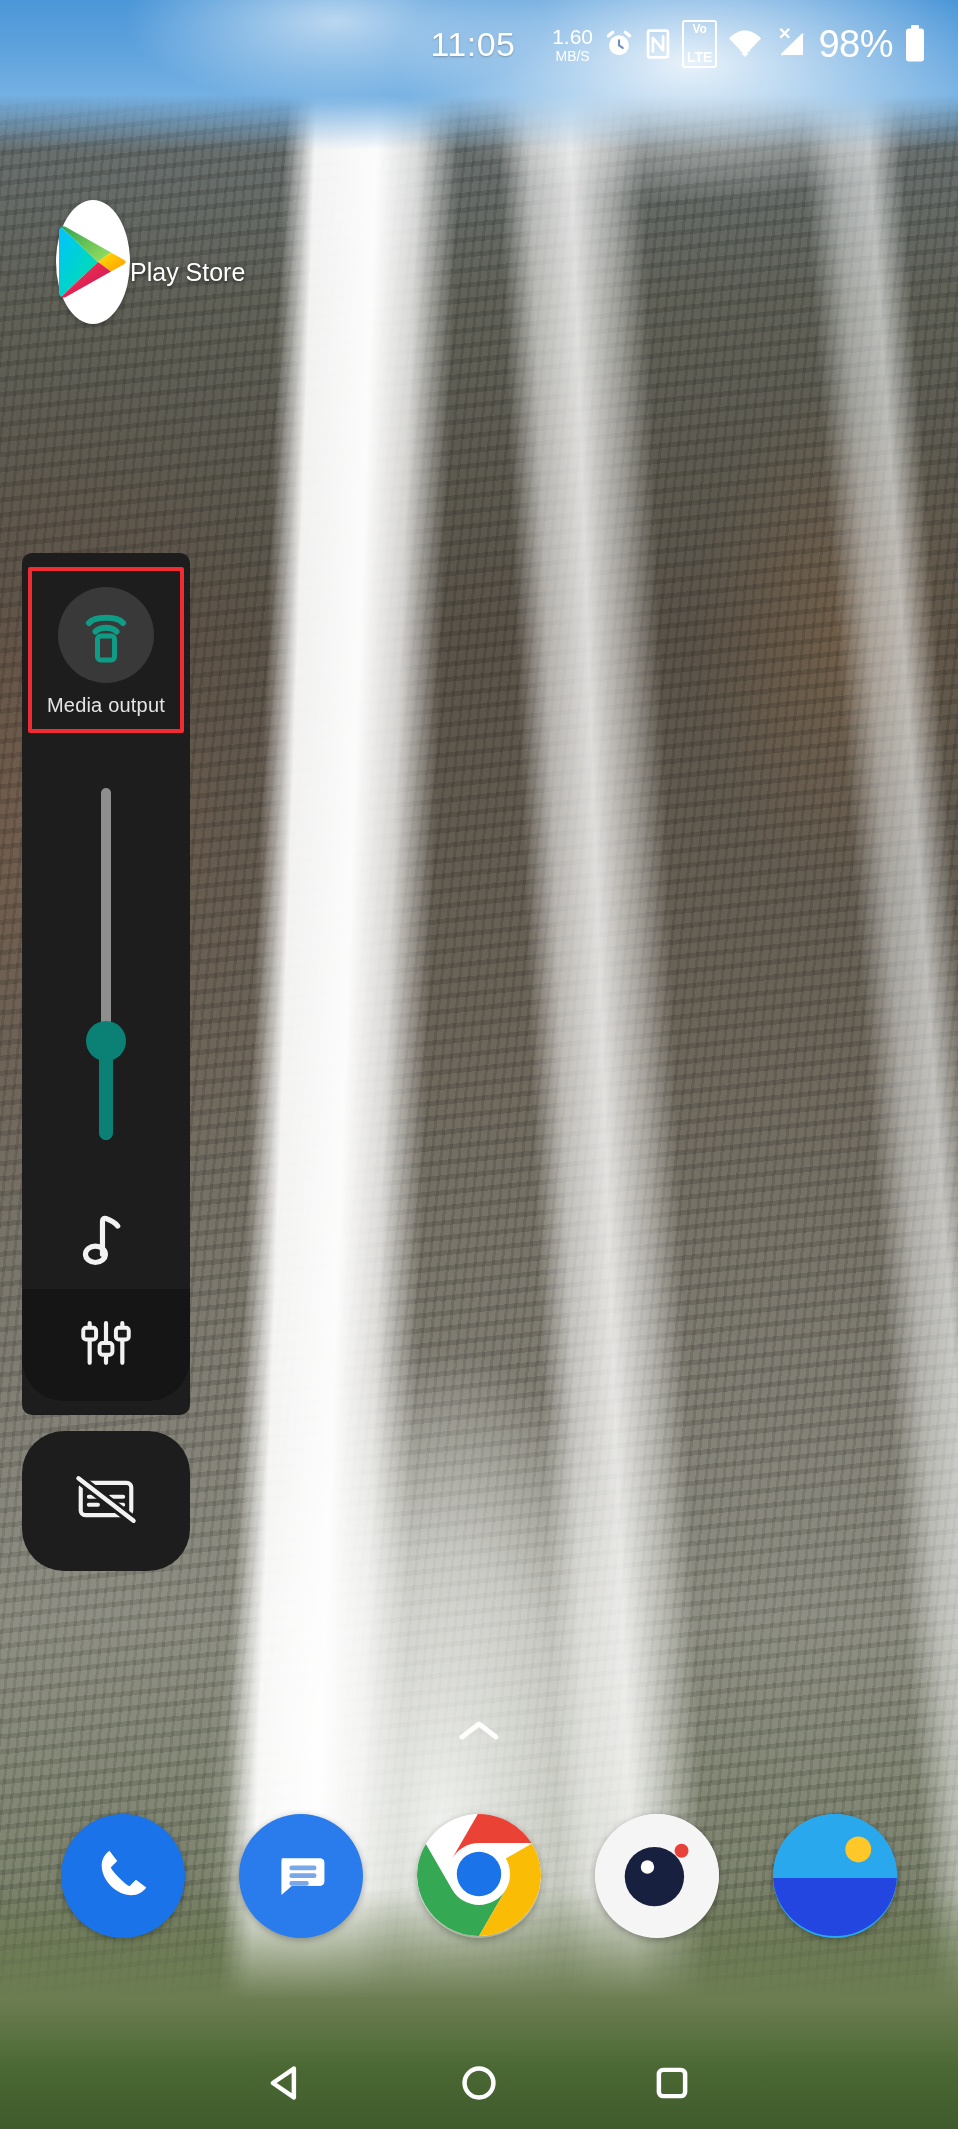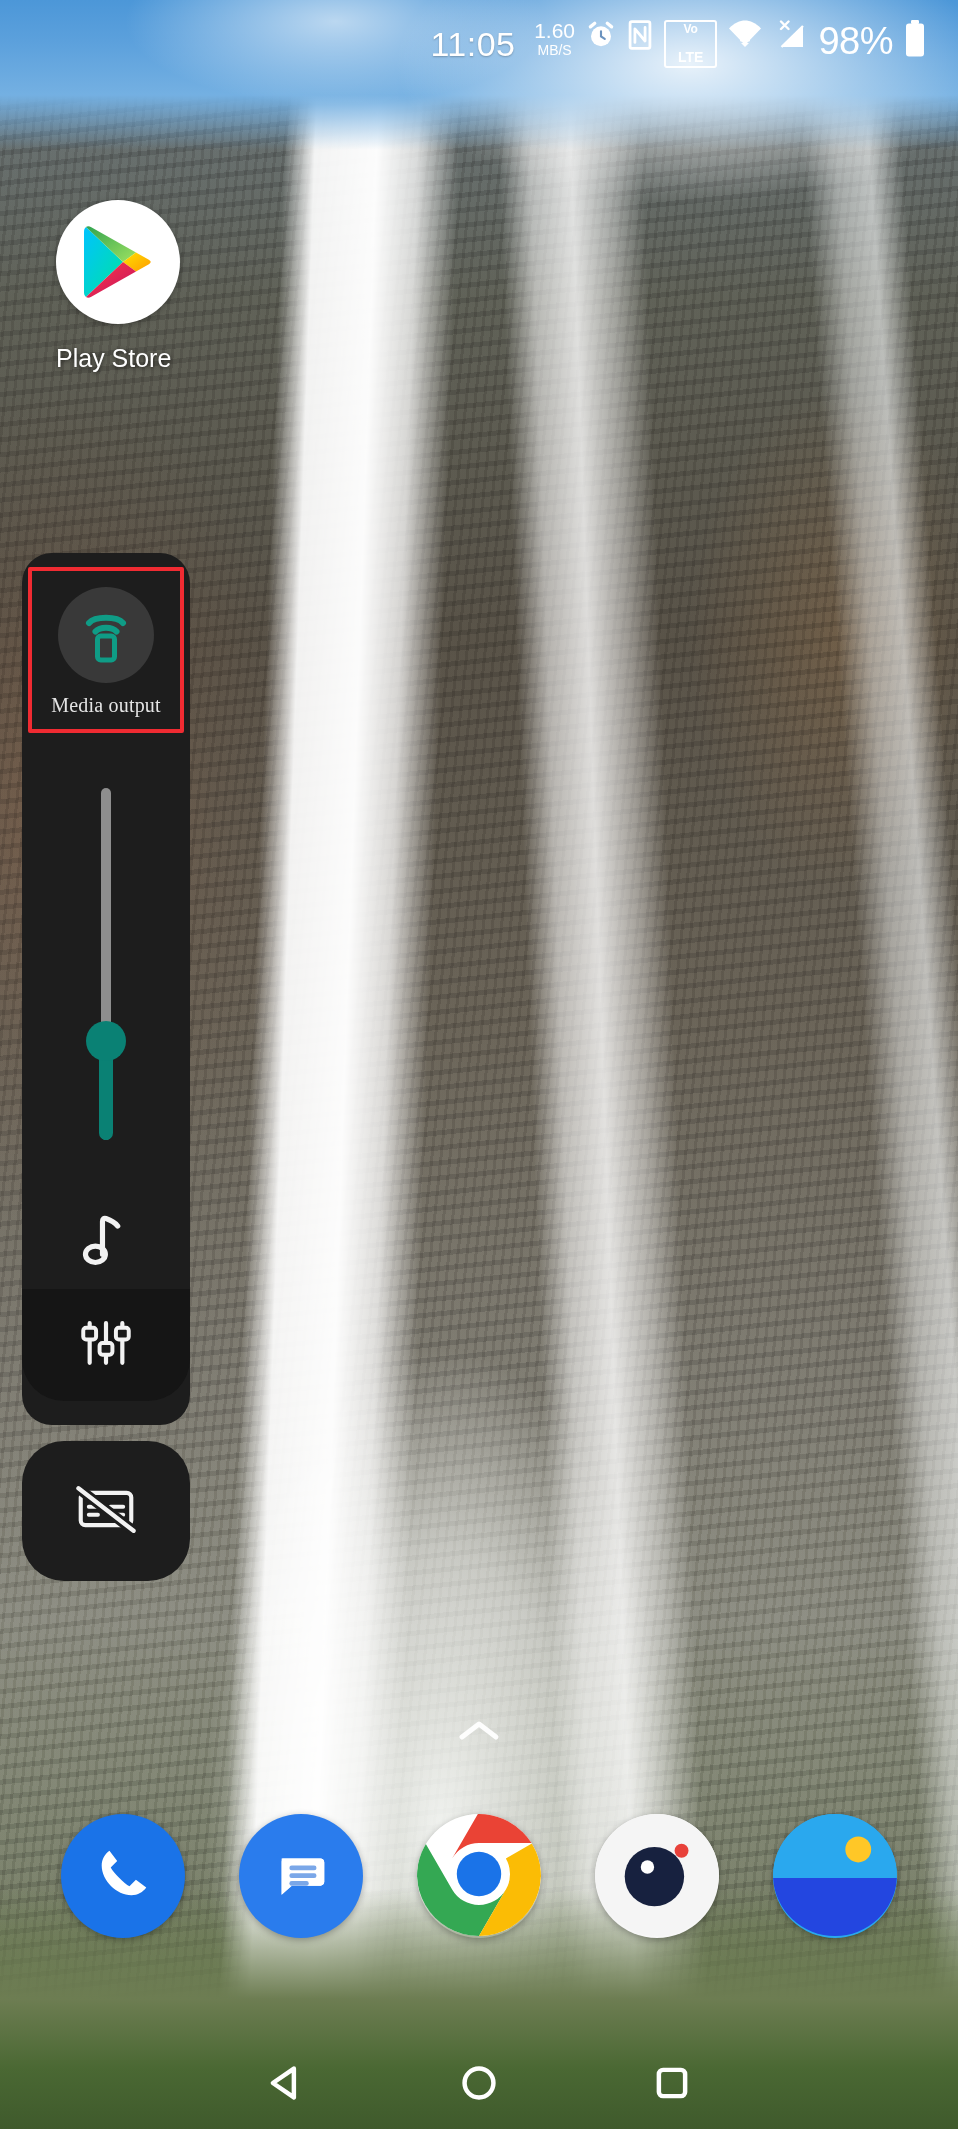--- a/index.html
+++ b/index.html
@@ -87,50 +87,50 @@
   .status-time {
     position: absolute; left: 50%; top: 44px;
     transform: translate(-50%,-50%);
     font-size: 34px; font-weight: 400;
     letter-spacing: 0.5px;
     text-shadow: 0 1px 2px rgba(0,0,0,0.25);
   }
   .status-right {
     position: absolute; right: 20px; top: 44px;
     transform: translateY(-50%);
-    display: flex; align-items: flex-start; gap: 11px;
+    display: flex; align-items: center; gap: 11px;
   }
   .netspeed {
     display: flex; flex-direction: column;
     align-items: center; line-height: 1;
   }
   .netspeed .v { font-size: 21px; font-weight: 500; }
   .netspeed .u { font-size: 14px; font-weight: 500; margin-top: 2px; }
 
   .sicon { display: flex; align-items: center; }
   .sicon svg { display: block; }
 
   .volte-box {
     border: 2.5px solid #fff;
     border-radius: 3px;
-    padding: 1px 12px 2px;
+    padding: 1px 3px 2px;
     display: flex; flex-direction: column;
     align-items: center; line-height: 1;
   }
   .volte-box .t { font-size: 12px; font-weight: 700; }
   .volte-box .b { font-size: 14px; font-weight: 700; margin-top: 15px; }
 
   .batt-pct { font-size: 38px; font-weight: 400; letter-spacing: -0.5px; }
 
   
   .app-shortcut {
     position: absolute;
     left: 56px; top: 200px;
     width: 170px;
-    display: flex; flex-direction: column; 
+    display: flex; align-items: center;
     z-index: 10;
   }
   .app-shortcut .tile {
     width: 124px; height: 124px; border-radius: 50%;
     background: #fff;
     display: flex; align-items: center; justify-content: center;
     box-shadow: 0 2px 7px rgba(0,0,0,0.28);
   }
   .app-shortcut .label {
     margin-top: 20px;
@@ -143,24 +143,23 @@
   .volume-panel {
     position: absolute;
     left: 22px; top: 553px;
     width: 168px;
     z-index: 30;
     display: flex; flex-direction: column;
     gap: 16px;
   }
   .vp-main {
     background: #1d1d1d;
-    border-radius: 30px;
-    padding-bottom: 24px;
+    border-radius: 10px;
+    padding-bottom: 14px;
     overflow: hidden;
-    font-family: Liberation Serif, serif;
   }
 
   
   .media-output {
     position: relative;
     margin: 14px 6px 6px;
     padding: 16px 0 12px;
     display: flex; flex-direction: column; align-items: center;
     border: 4px solid #f02b32;
     border-radius: 2px;

